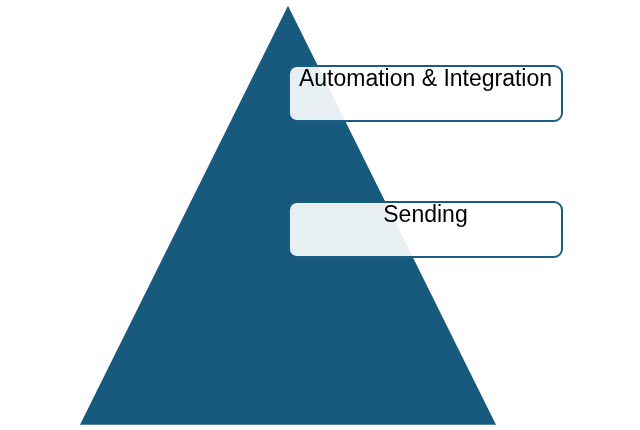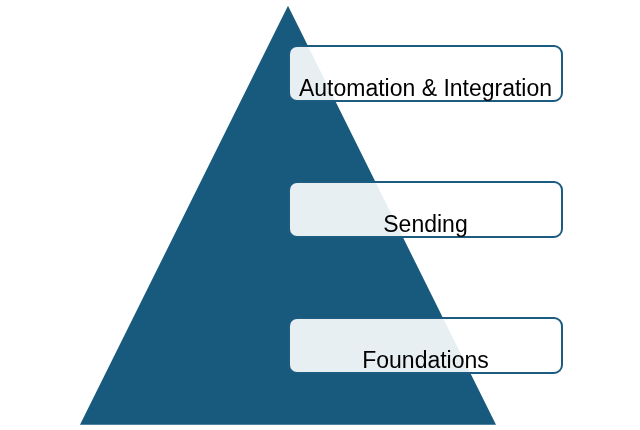--- a/index.html
+++ b/index.html
@@ -32,22 +32,23 @@
   .level {
     position: absolute;
     left: 288px;
     width: 275px;
     height: 57px;
     box-sizing: border-box;
     background: var(--box-fill, rgba(255,255,255,0.9));
     border: 2px solid var(--box-border, #1B5C80);
     border-radius: 9px;
     display: flex;
-    align-items: flex-end;
+    align-items: flex-start;
     justify-content: center;
+    margin-top: 20px;
   }
   .level-label {
     font-size: 23px;
     line-height: 1;
     color: var(--text-color, #000000);
     white-space: nowrap;
   }
 </style>
 </head>
 <body>
@@ -61,17 +62,14 @@
   <div class="level" style="top:45px">
     <span class="level-label">Automation &amp; Integration</span>
   </div>
 
 
   <div class="level" style="top:181px">
     <span class="level-label">Sending</span>
   </div>
 
 
-  <div class="level" style="top:317px">
-    <span class="level-label">Foundations</span>
-  </div>
 
 </div>
 
 </body></html>

